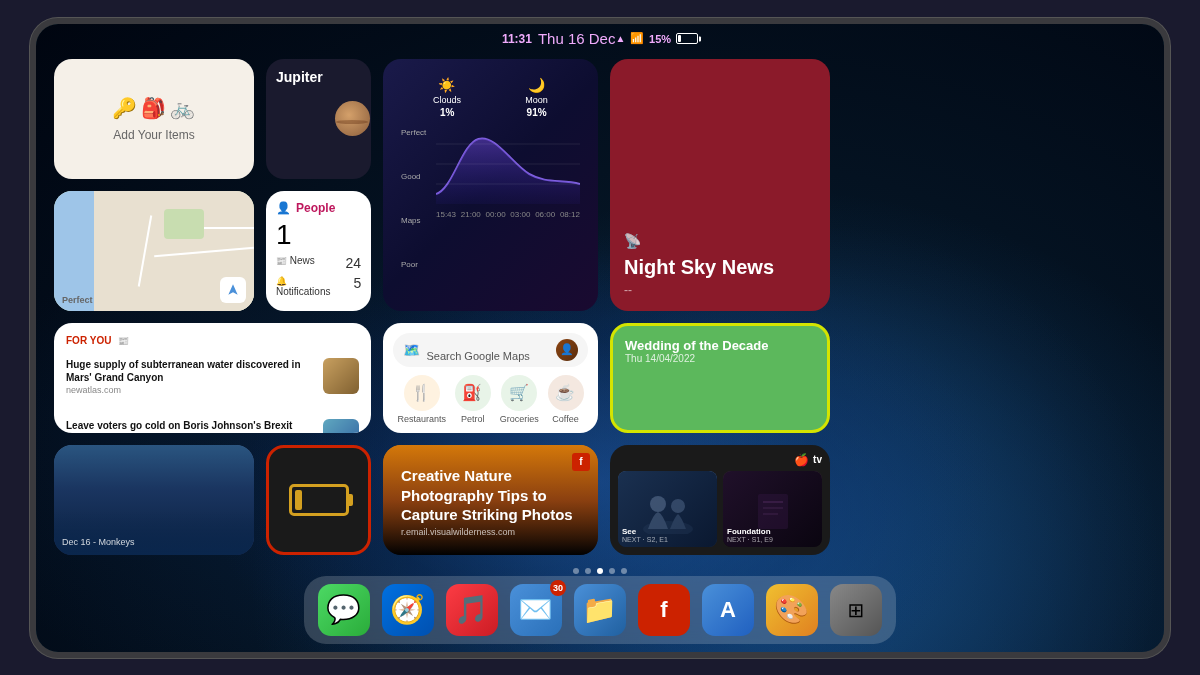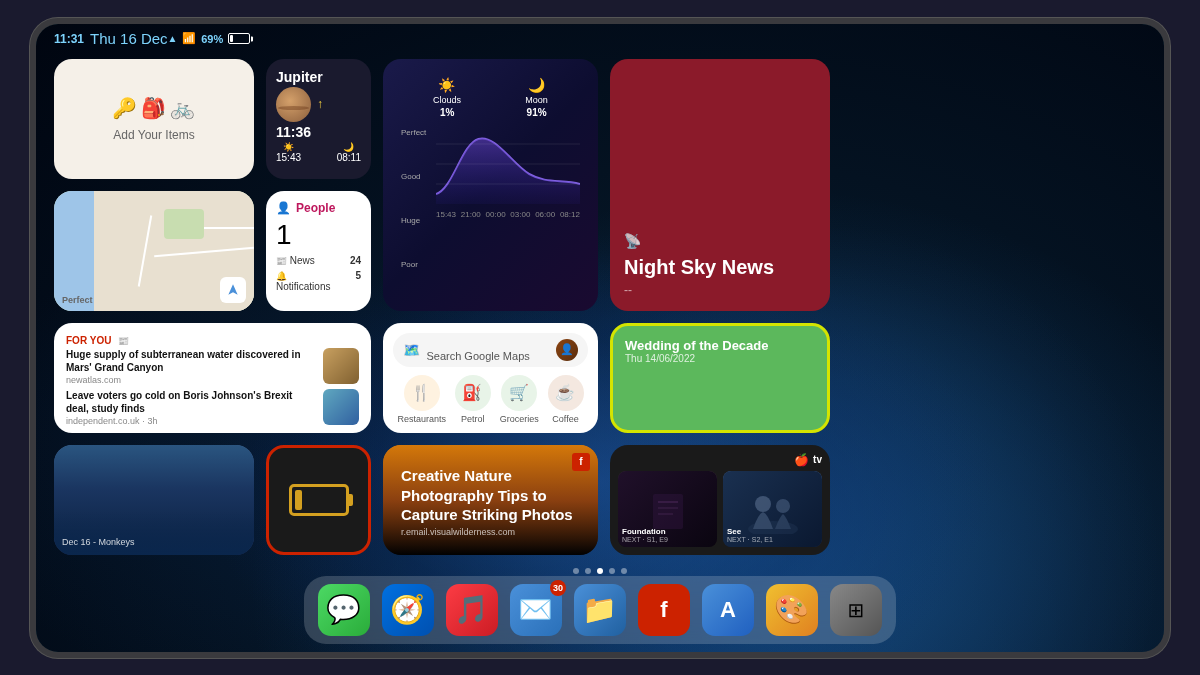--- a/index.html
+++ b/index.html
@@ -65,24 +65,24 @@
 
     
     .status-bar {
       position: absolute;
       top: 0;
       left: 0;
       right: 0;
       height: 30px;
       display: flex;
       align-items: center;
-      justify-content: flex-start;
+      justify-content: center;
       padding: 0 18px;
       z-index: 10;
-      color: #7dd3fc;
+      color: #f0abfc;
       font-size: 12px;
       font-weight: 600;
     }
     .status-left { display: flex; align-items: center; gap: 6px; }
     .status-right { display: flex; align-items: center; gap: 5px; font-size: 11px; }
     .battery-icon {
       width: 22px;
       height: 11px;
       border: 1.5px solid white;
       border-radius: 2px;
@@ -152,22 +152,22 @@
     }
 
     
     .widget-jupiter {
       grid-column: 2;
       grid-row: 1;
       background: #1a1a2e;
       color: white;
       padding: 10px;
       display: flex;
-      flex-direction: column;
-      gap: 0;
+      flex-direction: row;
+      gap: 12px;
     }
     .jupiter-title { font-size: 14px; font-weight: 600; }
     .jupiter-planet {
       width: 35px;
       height: 35px;
       border-radius: 50%;
       background: radial-gradient(circle at 40% 40%, #d4a06a, #8b5e3c);
       margin: 2px 0;
       position: relative;
     }
@@ -245,31 +245,31 @@
       padding: 10px;
       display: flex;
       flex-direction: column;
       gap: 4px;
     }
     .people-header { display: flex; align-items: center; gap: 5px; }
     .people-icon { color: #4a90d9; font-size: 12px; }
     .people-title { font-size: 12px; color: #be185d; font-weight: 600; }
     .people-count { font-size: 28px; font-weight: 300; }
     .people-row { display: flex; justify-content: space-between; font-size: 10px; color: #333; gap: 23px; }
-    .people-badge { font-size: 10px; color: #333; font-weight: 700; }
+    .people-badge { font-size: 14px; color: #333; font-weight: 400; }
 
     
     .widget-news {
       grid-column: 1 / 3;
       grid-row: 3;
       background: white;
       padding: 12px;
       display: flex;
       flex-direction: column;
-      gap: 2px;
+      gap: 12px;
     }
     .news-for-you { color: #cc2200; font-size: 10px; font-weight: 700; }
     .news-item { display: flex; justify-content: space-between; align-items: flex-start; gap: 8px; }
     .news-text { flex: 1; }
     .news-headline { font-size: 10px; font-weight: 600; color: #111; line-height: 1.3; }
     .news-source { font-size: 9px; color: #888; margin-top: 1px; }
     .news-thumb {
       width: 36px;
       height: 36px;
       border-radius: 6px;
@@ -553,21 +553,21 @@
 
     <div class="status-bar">
       <div class="status-left">
         <span>11:31</span>
         <span style="font-size:15px; font-weight:400;">Thu 16 Dec</span>
       </div>
       <div class="status-right">
 
         <span style="font-size:10px;">▲</span>
         <span>📶</span>
-        <span>69%</span>
+        <span>15%</span>
         <div class="battery-icon">
           <div class="battery-fill"></div>
         </div>
       </div>
     </div>
 
     <div class="widgets-area">
 
       <div class="widget widget-reminders">
         <div class="reminders-icons">
@@ -609,21 +609,21 @@
               <span style="font-size:14px;">🌙</span>
               <span>Moon</span>
               <span class="val">91%</span>
             </div>
           </div>
 
           <div style="position:relative; flex:1; display:flex; flex-direction:column;">
             <div style="position:absolute; left:0; top:0; bottom:20px; width:30px; display:flex; flex-direction:column; justify-content:space-between; font-size:8px; color:#aaa; padding:4px 0;">
               <span>Perfect</span>
               <span>Good</span>
-              <span>Huge</span>
+              <span>Maps</span>
               <span>Poor</span>
             </div>
             <div style="margin-left:35px; flex:1; position:relative;">
               <svg width="100%" height="80" viewBox="0 0 170 80" preserveAspectRatio="none">
                 <defs>
                   <linearGradient id="gfill" x1="0" y1="0" x2="0" y2="1">
                     <stop offset="0%" stop-color="#6040c0" stop-opacity="0.6"></stop>
                     <stop offset="100%" stop-color="#3020a0" stop-opacity="0.1"></stop>
                   </linearGradient>
                 </defs>
@@ -742,21 +742,21 @@
           <div class="gmaps-cat">
             <div class="gmaps-cat-icon" style="background:#f4e8e0;">☕</div>
             <span class="gmaps-cat-label">Coffee</span>
           </div>
         </div>
       </div>
 
       <div class="widget widget-calendar" style="grid-column:4; grid-row:3;">
         <div>
           <div class="cal-title">Wedding of the Decade</div>
-          <div class="cal-date">Thu 14/06/2022</div>
+          <div class="cal-date">Thu 14/04/2022</div>
         </div>
       </div>
 
       <div class="widget widget-tv" style="grid-column:1; grid-row:4;">
 
         <div style="position:absolute; inset:0; background: linear-gradient(180deg, #2a5580 0%, #1a3560 40%, #0a2040 100%); border-radius:18px;"></div>
         <div style="position:absolute; bottom:0; left:0; right:0; height:40%; background: linear-gradient(180deg, transparent, rgba(10,40,80,0.8)); border-radius:0 0 18px 18px;"></div>
         <div class="tv-label" style="position:relative; z-index:1;">Dec 16 - Monkeys</div>
       </div>
 
@@ -774,52 +774,52 @@
           <div class="article-source">r.email.visualwilderness.com</div>
         </div>
       </div>
 
       <div class="widget widget-appletv" style="grid-column:4; grid-row:4;">
         <div class="appletv-header">
           <span style="font-size:12px;">🍎</span>
           <span style="font-size:10px; font-weight:600;">tv</span>
         </div>
         <div class="appletv-content">
+          <div class="appletv-show appletv-show-1">
+            <div style="position:absolute; inset:0; background: linear-gradient(135deg, #1a3050 0%, #0a1830 100%); border-radius:8px;"></div>
+
+            <div style="position:absolute; inset:0; display:flex; align-items:center; justify-content:center; opacity:0.6;">
+              <svg width="60" height="50" viewBox="0 0 60 50">
+                <ellipse cx="30" cy="45" rx="25" ry="8" fill="#2a4060" opacity="0.5"></ellipse>
+                <circle cx="20" cy="20" r="8" fill="#5a7090"></circle>
+                <path d="M10,45 Q15,30 20,28 Q25,30 30,45" fill="#4a6080"></path>
+                <circle cx="40" cy="22" r="7" fill="#4a6080"></circle>
+                <path d="M32,45 Q37,32 40,30 Q43,32 48,45" fill="#3a5070"></path>
+              </svg>
+            </div>
+            <div style="position:relative; z-index:1;">
+              <div class="appletv-show-title">See</div>
+              <div class="appletv-show-next">NEXT · S2, E1</div>
+            </div>
+          </div>
           <div class="appletv-show appletv-show-2">
             <div style="position:absolute; inset:0; background: linear-gradient(135deg, #20102a 0%, #0a0510 100%); border-radius:8px;"></div>
             <div style="position:absolute; inset:0; display:flex; align-items:center; justify-content:center; opacity:0.5;">
               <svg width="60" height="50" viewBox="0 0 60 50">
                 <rect x="15" y="10" width="30" height="35" rx="2" fill="#3a1a4a" opacity="0.7"></rect>
                 <line x1="20" y1="18" x2="40" y2="18" stroke="#6a3a7a" stroke-width="1.5"></line>
                 <line x1="20" y1="24" x2="40" y2="24" stroke="#6a3a7a" stroke-width="1"></line>
                 <line x1="20" y1="30" x2="35" y2="30" stroke="#6a3a7a" stroke-width="1"></line>
               </svg>
             </div>
             <div style="position:relative; z-index:1;">
               <div class="appletv-show-title">Foundation</div>
               <div class="appletv-show-next">NEXT · S1, E9</div>
             </div>
           </div>
-          <div class="appletv-show appletv-show-1">
-            <div style="position:absolute; inset:0; background: linear-gradient(135deg, #1a3050 0%, #0a1830 100%); border-radius:8px;"></div>
-
-            <div style="position:absolute; inset:0; display:flex; align-items:center; justify-content:center; opacity:0.6;">
-              <svg width="60" height="50" viewBox="0 0 60 50">
-                <ellipse cx="30" cy="45" rx="25" ry="8" fill="#2a4060" opacity="0.5"></ellipse>
-                <circle cx="20" cy="20" r="8" fill="#5a7090"></circle>
-                <path d="M10,45 Q15,30 20,28 Q25,30 30,45" fill="#4a6080"></path>
-                <circle cx="40" cy="22" r="7" fill="#4a6080"></circle>
-                <path d="M32,45 Q37,32 40,30 Q43,32 48,45" fill="#3a5070"></path>
-              </svg>
-            </div>
-            <div style="position:relative; z-index:1;">
-              <div class="appletv-show-title">See</div>
-              <div class="appletv-show-next">NEXT · S2, E1</div>
-            </div>
-          </div>
         </div>
       </div>
 
     </div>
 
     <div class="pagination">
       <div class="dot"></div>
       <div class="dot"></div>
       <div class="dot active"></div>
       <div class="dot"></div>

